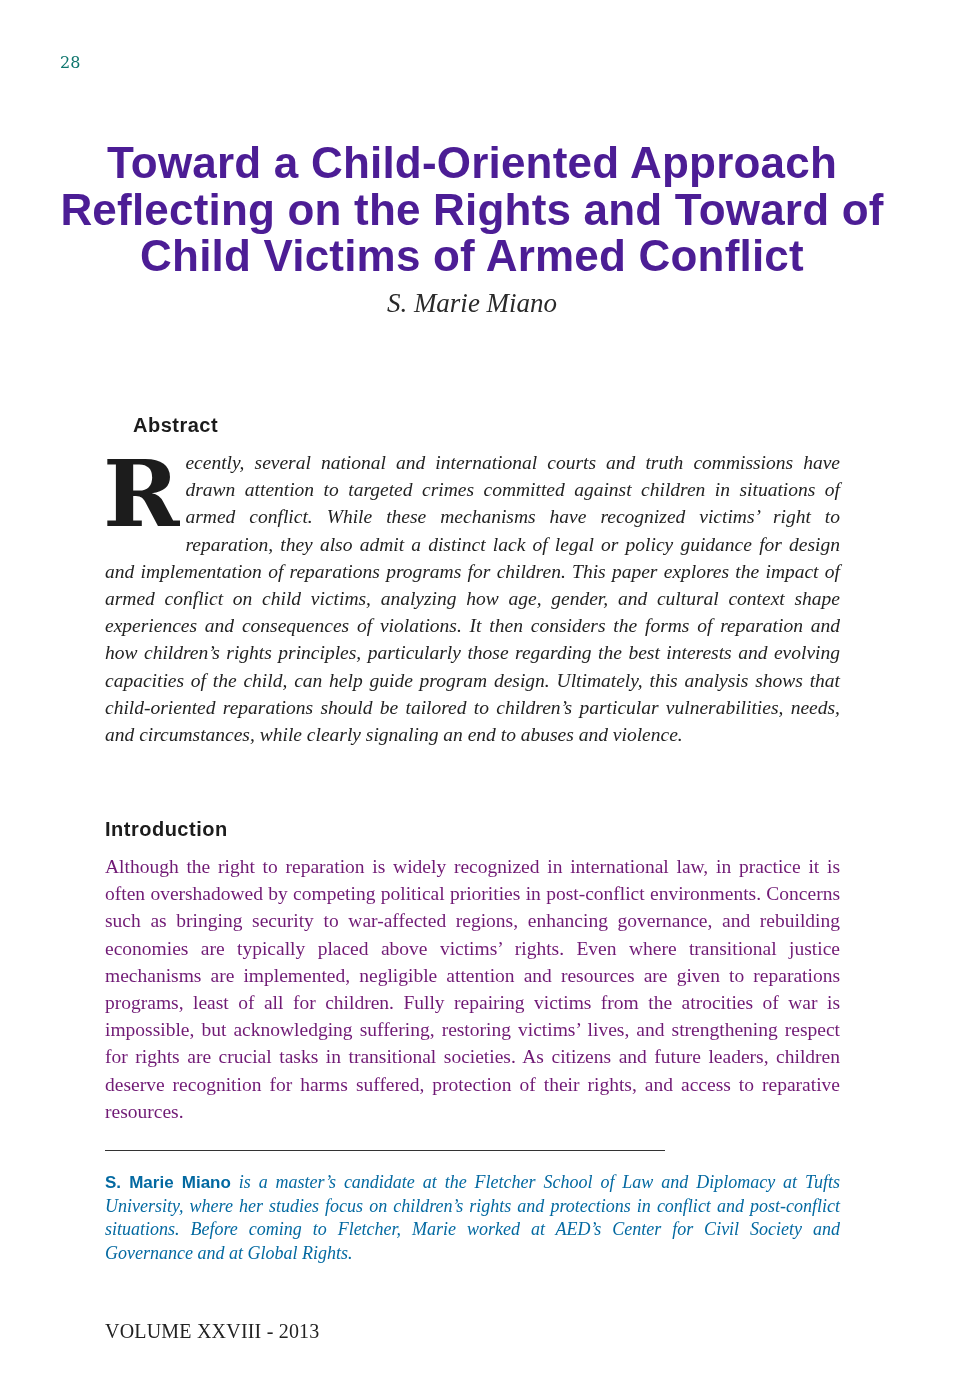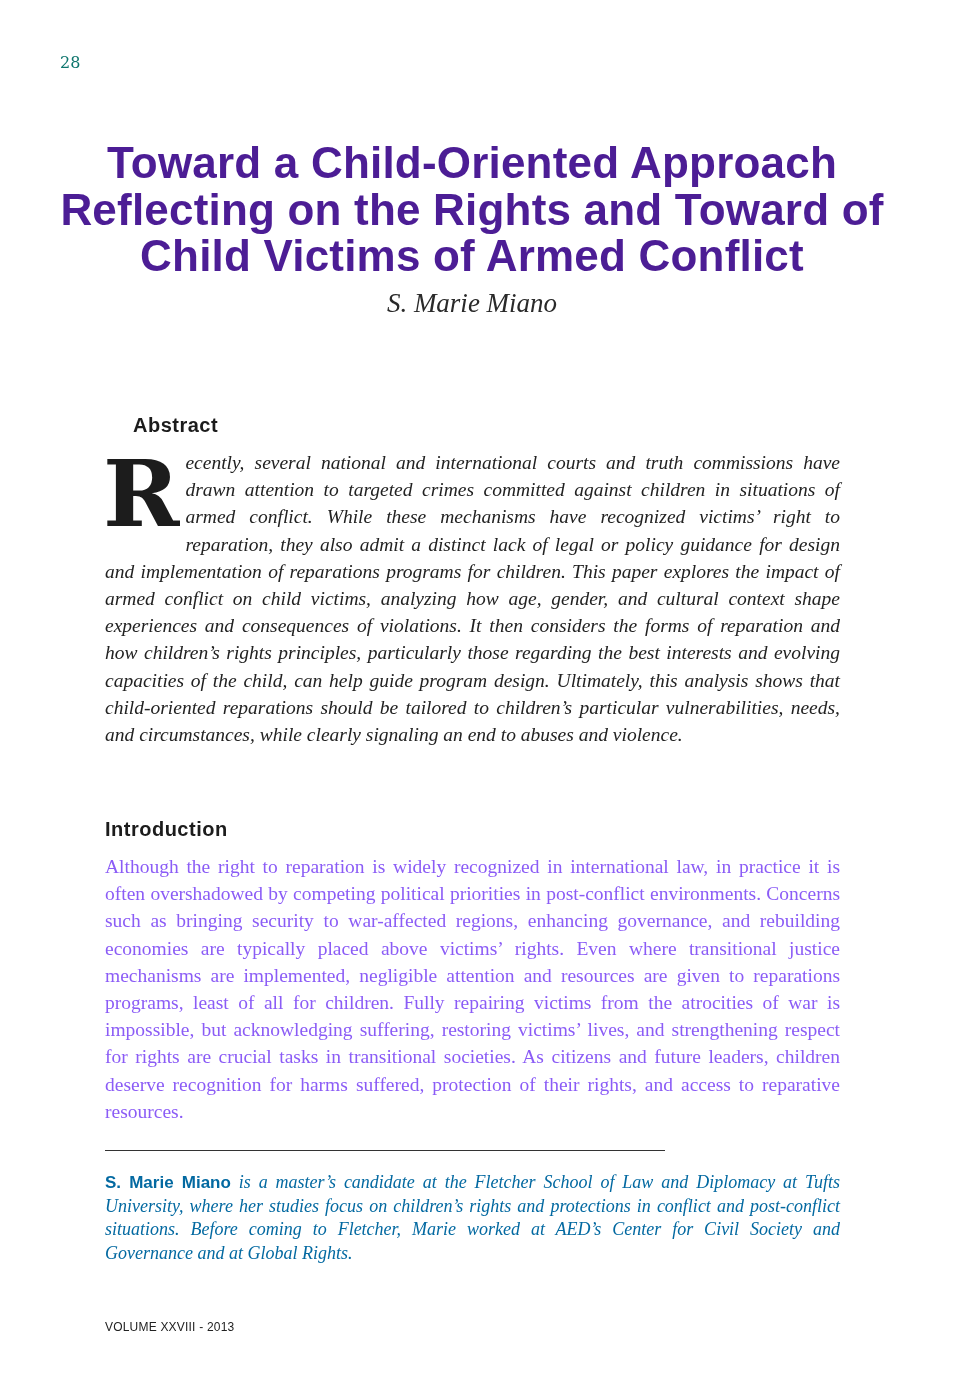--- a/index.html
+++ b/index.html
@@ -81,21 +81,21 @@
     }
     .intro-body {
       position: absolute;
       left: 105px;
       top: 853px;
       width: 735px;
       font-family: "Liberation Serif", serif;
       font-size: 19.5px;
       line-height: 27.2px;
       text-align: justify;
-      color: #8b5cf6;
+      color: #701a75;
     }
     .footnote-rule {
       position: absolute;
       left: 105px;
       top: 1150px;
       width: 560px;
       height: 0;
       border-top: 1.6px solid #333;
     }
     .footnote {
@@ -113,22 +113,22 @@
     .footnote-name {
       font-family: "Liberation Sans", sans-serif;
       font-style: normal;
       font-weight: bold;
       font-size: 17px;
     }
     .footer {
       position: absolute;
       left: 105px;
       top: 1320px;
-      font-family: Liberation Sans, sans-serif;
-      font-size: 12px;
+      font-family: Liberation Serif, serif;
+      font-size: 20px;
       color: #222;
       letter-spacing: 0.2px;
       text-align: center;
     }
   </style>
 </head>
 <body>
 
 <div class="page-number">28</div>
 

